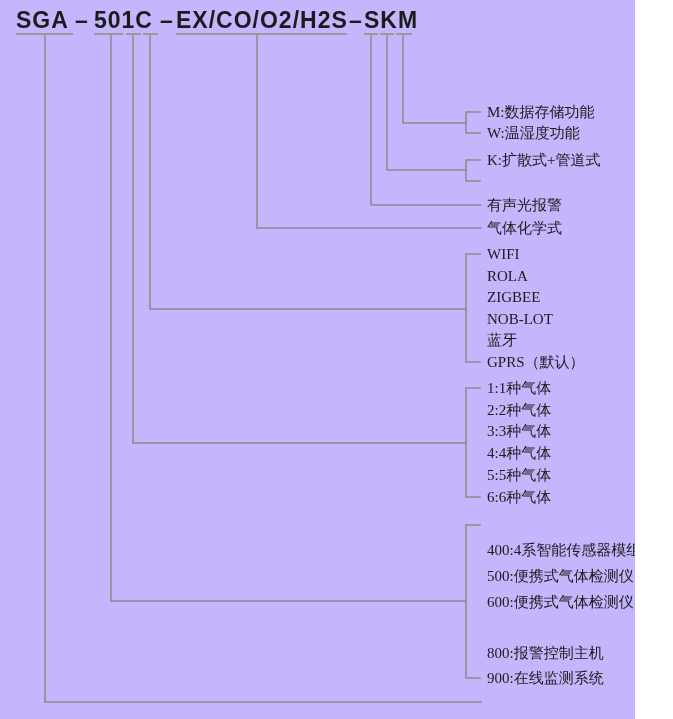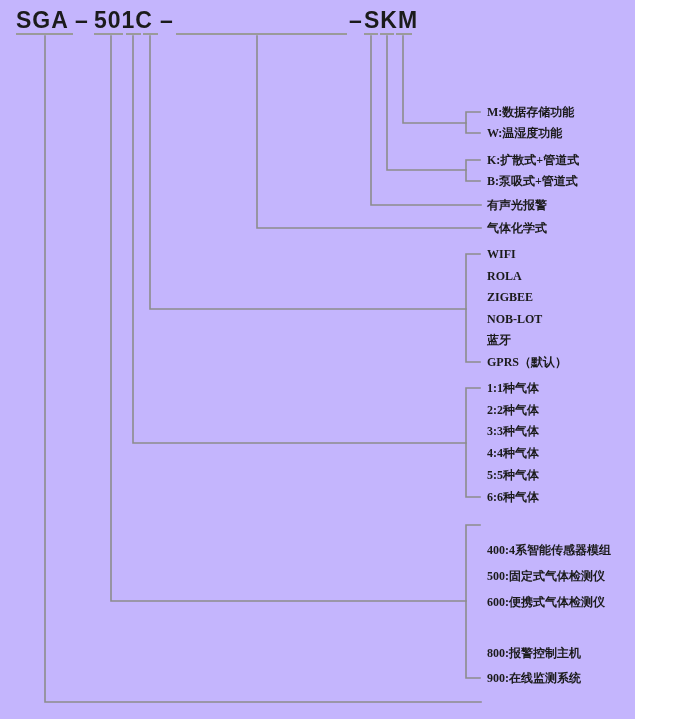--- a/index.html
+++ b/index.html
@@ -28,35 +28,35 @@
     top:33px;height:2px;
     background:#9a9a9a;
   }
   
   #wires{position:absolute;left:0;top:0;}
   
   .lbl{
     position:absolute;
     left:487px;
     height:22px;line-height:22px;
-    font-size:12px;
+    font-size:15px;
     color:#1b1b1b;
     white-space:nowrap;
-    font-weight:bold;
   }
 </style>
 </head>
 <body>
 
 <div id="stage">
 
   <span class="title-seg" style="left:16px">SGA</span>
   <span class="title-seg" style="left:75px">–</span>
   <span class="title-seg" style="left:94px">501C</span>
   <span class="title-seg" style="left:160px">–</span>
+  <span class="title-seg" style="left:176px">EX/CO/O2/H2S</span>
   <span class="title-seg" style="left:349px">–</span>
   <span class="title-seg" style="left:364px">SKM</span>
 
   <div class="useg" style="left:16px;width:57px"></div>
   <div class="useg" style="left:94px;width:29px"></div>
   <div class="useg" style="left:126px;width:15px"></div>
   <div class="useg" style="left:143px;width:15px"></div>
   <div class="useg" style="left:176px;width:171px"></div>
   <div class="useg" style="left:364px;width:14px"></div>
   <div class="useg" style="left:380px;width:14px"></div>
@@ -77,39 +77,38 @@
     <path d="M480 160 H466 V181 H480"></path>
     <path d="M480 254 H466 V362 H480"></path>
     <path d="M480 388 H466 V497 H480"></path>
     <path d="M480 525 H466 V678 H480"></path>
   </svg>
 
   <div class="lbl" style="top:101px">M:数据存储功能</div>
   <div class="lbl" style="top:122px">W:温湿度功能</div>
 
   <div class="lbl" style="top:149px">K:扩散式+管道式</div>
-  <div class="lbl" style="top:170px">B:泵吸式+管道式</div>
 
   <div class="lbl" style="top:194px">有声光报警</div>
   <div class="lbl" style="top:217px">气体化学式</div>
 
   <div class="lbl" style="top:243px">WIFI</div>
   <div class="lbl" style="top:265px">ROLA</div>
   <div class="lbl" style="top:286px">ZIGBEE</div>
   <div class="lbl" style="top:308px">NOB-LOT</div>
   <div class="lbl" style="top:329px">蓝牙</div>
   <div class="lbl" style="top:351px">GPRS（默认）</div>
 
   <div class="lbl" style="top:377px">1:1种气体</div>
   <div class="lbl" style="top:399px">2:2种气体</div>
   <div class="lbl" style="top:420px">3:3种气体</div>
   <div class="lbl" style="top:442px">4:4种气体</div>
   <div class="lbl" style="top:464px">5:5种气体</div>
   <div class="lbl" style="top:486px">6:6种气体</div>
 
   <div class="lbl" style="top:539px">400:4系智能传感器模组</div>
-  <div class="lbl" style="top:565px">500:固定式气体检测仪</div>
+  <div class="lbl" style="top:565px">500:便携式气体检测仪</div>
   <div class="lbl" style="top:591px">600:便携式气体检测仪</div>
   <div class="lbl" style="top:642px">800:报警控制主机</div>
   <div class="lbl" style="top:667px">900:在线监测系统</div>
 
 
 </div>
 
 </body></html>

